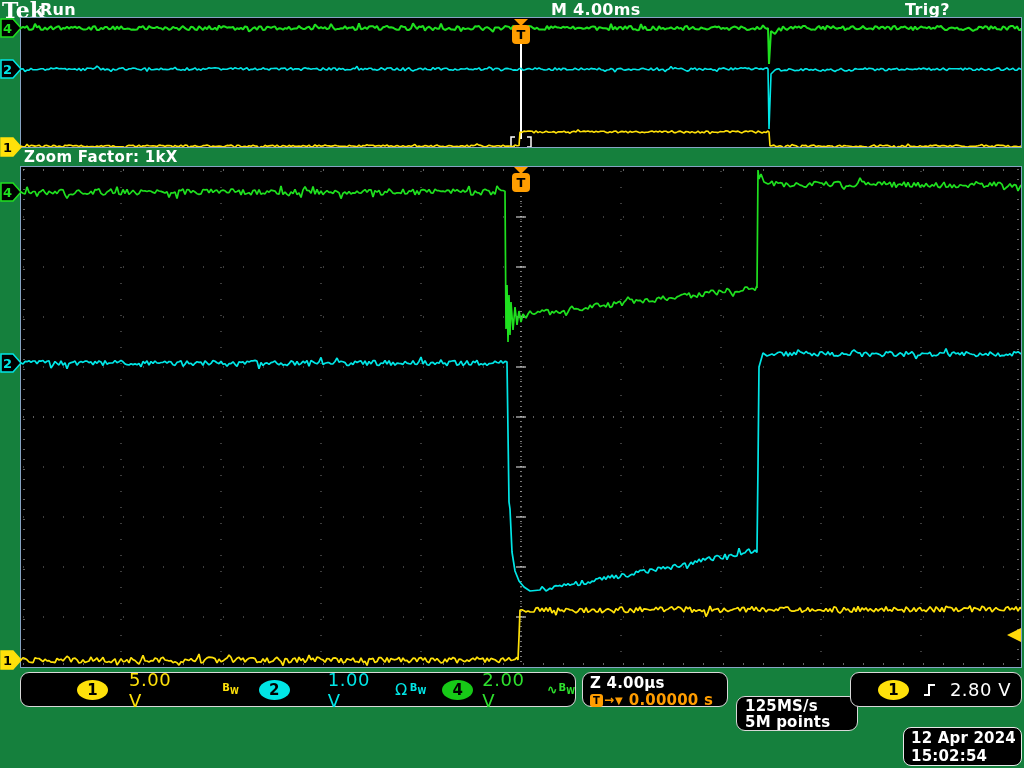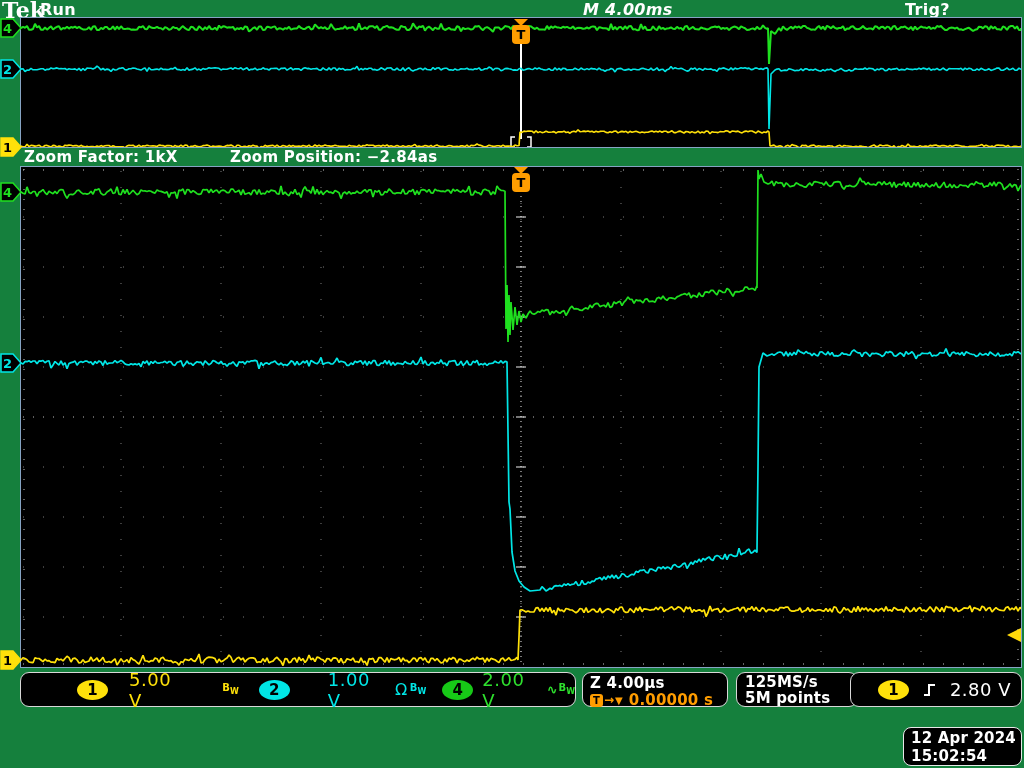--- a/index.html
+++ b/index.html
@@ -3,21 +3,21 @@
 <meta charset="utf-8">
 <style>
   html,body{margin:0;padding:0;background:#000;}
   .scope{position:relative;width:1024px;height:768px;background:#15803d;overflow:hidden;
          font-family:"DejaVu Sans",sans-serif;color:#fff;}
   .abs{position:absolute;}
   .t15{font-size:15px;font-weight:700;letter-spacing:.3px;}
   .t16{font-size:16px;font-weight:700;letter-spacing:.3px;}
   #tek-logo{left:2px;top:-3px;font-family:"DejaVu Serif",serif;font-weight:800;font-size:22px;}
   #run-status{left:40px;top:0px;}
-  #timebase{left:583px;top:0px;font-style:italic;}
+  #timebase{left:551px;top:0px;}
   #trig-status{left:905px;top:0px;}
   .win{position:absolute;left:20px;border:1px solid #86a4c4;background:#000;}
   #overview-window{top:17px;width:1000px;height:129px;}
   #main-window{top:166px;width:1000px;height:500px;}
   .win svg{position:absolute;left:0;top:0;}
   #zoom-factor-label{left:24px;top:148px;}
   #zoom-position-label{left:230px;top:148px;}
   
   .chmark{position:absolute;left:0;width:22px;height:21px;}
   
@@ -28,21 +28,21 @@
               font-weight:700;font-size:13px;display:flex;align-items:center;justify-content:center;margin-top:-1px;}
   #overview-tflag{left:512px;top:19px;}
   #main-tflag{left:512px;top:167px;}
   #trigger-level-arrow{left:1007px;top:628px;width:0;height:0;z-index:5;
      border-top:7px solid transparent;border-bottom:7px solid transparent;border-right:14px solid #ffd90a;}
   
   .rbox{position:absolute;top:672px;height:35px;border:1px solid #d8d8d8;border-radius:9px;
         background:#000;box-sizing:border-box;}
   #box-channels{left:20px;width:556px;display:flex;align-items:center;}
   #box-zoom{left:582px;width:146px;padding:2px 0 0 7px;}
-  #box-acq{left:736px;width:122px;padding:1px 0 0 8px;}
+  #box-acq{left:736px;width:122px;padding:1px 0 0 8px;margin-top:24px;}
   #box-trigger{left:850px;width:172px;display:flex;align-items:center;}
   #datetime-box{position:absolute;left:903px;top:727px;width:119px;height:39px;border:1px solid #e8e8e8;
         border-radius:8px;background:#000;padding:1px 0 0 7px;box-sizing:border-box;}
   .chbadge{width:31px;height:20px;border-radius:50%;display:flex;align-items:center;justify-content:center;
         color:#000;font-weight:700;font-size:15px;flex:none;}
   .bg1{background:#ffe10a;} .bg2{background:#00e6e6;} .bg4{background:#17c917;}
   .c1{color:#ffe10a;} .c2{color:#00e6e6;} .c4{color:#2ee02e;} .corange{color:#ff9d00;}
   .val{font-weight:400;font-size:18px;letter-spacing:.5px;}
   .bw{display:inline-flex;align-items:flex-start;line-height:1;font-weight:700;}
   .bw .b{font-size:10px;} .bw .w{font-size:8px;margin-top:5px;}
@@ -68,21 +68,20 @@
     <svg width="1000" height="129" viewBox="0 0 1000 129">
       <line x1="500" y1="8" x2="500" y2="121" stroke="#ffffff" stroke-width="2"></line>
       <path d="M494,119 h-4 v10 h4 M506,119 h4 v10 h-4" stroke="#ffffff" stroke-width="1.5" fill="none"></path>
       <path class="wave" stroke="#ffe10a" stroke-width="1.6" d="M0,128L2,128.9L4,128.9L6,126.2L8,128.6L10,127.3L12,127.6L14,128.1L16,127.8L18,127.2L20,128.7L22,129.0L24,127.5L26,127.4L28,128.2L30,129.0L32,127.4L34,127.6L36,129.0L38,127.9L40,128.6L42,129.0L44,127.2L46,127.6L48,127.1L50,127.3L52,128.0L54,127.6L56,127.6L58,128.7L60,127.3L62,128.4L64,128.9L66,128.3L68,128.9L70,128.6L72,128.5L74,129.0L76,128.1L78,128.8L80,127.6L82,128.4L84,127.7L86,127.5L88,127.5L90,128.9L92,127.8L94,128.6L96,128.8L98,128.9L100,128.7L102,128.7L104,129.9L106,128.0L108,127.2L110,127.5L112,127.2L114,128.6L116,128.5L118,127.1L120,128.9L122,127.8L124,128.0L126,127.3L128,127.8L130,128.0L132,127.7L134,128.0L136,128.5L138,127.1L140,127.4L142,127.6L144,128.5L146,127.6L148,127.6L150,127.8L152,129.0L154,127.4L156,128.4L158,128.5L160,127.2L162,128.6L164,127.1L166,127.3L168,129.6L170,128.2L172,128.3L174,127.5L176,128.4L178,128.8L180,128.6L182,127.6L184,127.5L186,127.1L188,127.8L190,128.9L192,127.9L194,128.5L196,128.2L198,128.1L200,128.3L202,128.9L204,128.3L206,127.4L208,127.6L210,127.1L212,128.0L214,129.6L216,127.2L218,127.3L220,128.7L222,128.5L224,128.2L226,129.0L228,127.8L230,128.2L232,127.3L234,128.0L236,128.1L238,130.2L240,128.5L242,129.0L244,127.3L246,128.3L248,127.9L250,127.6L252,127.3L254,128.6L256,127.1L258,128.7L260,128.5L262,127.5L264,128.0L266,128.8L268,127.3L270,128.5L272,127.6L274,128.4L276,128.3L278,128.0L280,128.5L282,127.5L284,128.0L286,128.5L288,127.2L290,129.1L292,128.4L294,127.0L296,128.2L298,127.2L300,128.2L302,127.9L304,127.1L306,127.8L308,127.9L310,128.4L312,127.9L314,127.2L316,127.7L318,128.1L320,128.2L322,128.3L324,128.3L326,128.8L328,127.3L330,128.0L332,128.0L334,128.4L336,128.9L338,127.2L340,128.8L342,127.5L344,127.8L346,126.8L348,127.4L350,127.2L352,127.2L354,128.3L356,127.8L358,127.5L360,128.3L362,127.2L364,128.0L366,127.0L368,128.5L370,127.7L372,128.5L374,128.2L376,127.4L378,128.2L380,128.8L382,127.6L384,128.7L386,128.3L388,127.7L390,128.4L392,127.5L394,126.4L396,128.8L398,127.9L400,128.8L402,128.4L404,127.5L406,127.9L408,128.6L410,127.3L412,129.0L414,127.7L416,127.0L418,128.1L420,128.6L422,128.3L424,128.9L426,128.2L428,127.5L430,127.7L432,128.6L434,128.6L436,128.3L438,128.8L440,127.8L442,127.9L444,128.6L446,127.1L448,129.0L450,127.3L452,127.6L454,127.2L456,126.0L458,127.1L460,127.4L462,128.3L464,129.0L466,128.2L468,127.2L470,127.8L472,128.3L474,128.2L476,127.8L478,127.8L480,128.5L482,127.1L484,128.3L486,128.1L488,128.0L490,128.3L492,128.7L494,127.0L496,127.8L498,127.5L498,128L498,128L499,114L499,114L501,114.4L503,113.1L505,113.5L507,113.0L509,113.1L511,113.2L513,114.9L515,112.8L517,114.6L519,113.6L521,114.6L523,114.2L525,113.2L527,114.1L529,114.2L531,114.0L533,113.6L535,115.0L537,113.9L539,113.7L541,113.9L543,113.2L545,114.5L547,114.0L549,115.2L551,113.7L553,113.2L555,114.1L557,111.8L559,113.7L561,113.5L563,113.1L565,113.6L567,112.9L569,113.8L571,113.2L573,114.4L575,113.3L577,114.0L579,113.4L581,113.2L583,113.3L585,114.4L587,114.7L589,113.7L591,114.4L593,113.2L595,113.1L597,114.9L599,113.9L601,113.4L603,113.9L605,113.3L607,114.9L609,113.3L611,114.3L613,113.8L615,113.3L617,114.0L619,114.7L621,114.0L623,114.6L625,114.3L627,114.2L629,113.5L631,113.1L633,114.0L635,113.2L637,114.0L639,113.1L641,114.3L643,113.2L645,113.2L647,114.5L649,113.7L651,112.8L653,114.6L655,114.6L657,113.6L659,113.1L661,114.0L663,115.0L665,113.5L667,113.8L669,114.8L671,113.6L673,114.6L675,114.6L677,113.2L679,114.9L681,114.0L683,114.8L685,113.1L687,113.3L689,115.8L691,113.8L693,114.2L695,114.3L697,114.6L699,113.6L701,113.8L703,113.8L705,112.8L707,113.1L709,114.5L711,113.1L713,113.3L715,113.6L717,113.1L719,114.3L721,114.9L723,113.6L725,113.1L727,113.8L729,113.0L731,113.0L733,114.0L735,115.0L737,113.1L739,114.0L741,114.9L743,114.0L745,114.5L747,113.0L748,114L748,114L749,128L749,128L751,127.6L753,127.1L755,128.6L757,128.3L759,127.7L761,128.6L763,130.1L765,127.9L767,127.3L769,128.6L771,126.5L773,127.4L775,127.8L777,128.9L779,129.9L781,127.3L783,127.6L785,127.4L787,129.0L789,127.9L791,127.4L793,127.0L795,128.7L797,127.9L799,128.0L801,128.5L803,128.3L805,128.8L807,127.7L809,127.9L811,128.0L813,129.4L815,128.8L817,127.7L819,127.3L821,128.8L823,127.5L825,127.8L827,128.0L829,128.2L831,128.6L833,128.9L835,128.4L837,128.9L839,128.0L841,128.4L843,128.7L845,128.7L847,129.8L849,128.7L851,127.7L853,127.0L855,128.5L857,128.4L859,127.0L861,127.6L863,127.7L865,127.3L867,127.4L869,128.3L871,129.3L873,127.7L875,130.0L877,128.6L879,128.9L881,127.5L883,128.3L885,128.5L887,126.0L889,128.1L891,128.6L893,128.3L895,128.8L897,128.9L899,127.6L901,128.6L903,128.4L905,128.1L907,128.7L909,127.4L911,127.9L913,127.4L915,127.0L917,127.9L919,128.2L921,127.5L923,127.6L925,128.0L927,128.7L929,127.4L931,128.5L933,127.7L935,127.1L937,127.4L939,127.7L941,128.3L943,128.3L945,128.9L947,129.1L949,128.3L951,128.3L953,128.2L955,128.1L957,127.8L959,127.3L961,126.5L963,128.3L965,127.2L967,128.1L969,128.8L971,128.1L973,128.9L975,127.3L977,127.0L979,127.4L981,127.2L983,127.6L985,128.7L987,127.3L989,129.0L991,129.0L993,128.2L995,128.4L997,128.9L999,128.7L1000,128"></path>
       <path class="wave" stroke="#00e6e6" stroke-width="1.6" d="M0,51L2,50.7L4,53.5L6,52.1L8,52.2L10,50.4L12,51.8L14,51.7L16,51.7L18,51.2L20,50.8L22,50.7L24,52.2L26,51.2L28,51.4L30,50.0L32,50.8L34,50.4L36,49.9L38,50.8L40,50.5L42,50.8L44,50.5L46,51.8L48,50.8L50,51.2L52,51.3L54,50.9L56,52.1L58,50.4L60,52.6L62,50.5L64,52.3L66,50.1L68,50.3L70,50.3L72,50.9L74,50.1L76,48.1L78,49.7L80,51.9L82,50.5L84,52.0L86,51.1L88,51.6L90,53.5L92,50.9L94,52.0L96,51.7L98,50.4L100,50.1L102,49.7L104,51.7L106,51.9L108,50.7L110,50.7L112,50.1L114,50.3L116,51.0L118,51.5L120,52.1L122,50.8L124,49.9L126,53.3L128,49.7L130,51.8L132,51.7L134,51.4L136,51.1L138,51.8L140,50.1L142,51.5L144,51.4L146,51.6L148,51.5L150,50.6L152,50.9L154,49.4L156,51.4L158,51.6L160,52.2L162,51.6L164,52.2L166,49.7L168,52.3L170,51.6L172,51.1L174,49.8L176,52.0L178,51.1L180,52.2L182,50.5L184,51.2L186,50.7L188,49.8L190,50.2L192,50.0L194,49.8L196,50.0L198,50.3L200,51.9L202,51.1L204,51.3L206,51.2L208,50.5L210,50.0L212,51.2L214,49.7L216,50.5L218,50.8L220,49.8L222,51.8L224,50.8L226,49.8L228,52.2L230,51.3L232,51.4L234,50.2L236,52.0L238,51.2L240,51.3L242,49.8L244,51.0L246,51.0L248,52.0L250,50.5L252,50.5L254,50.2L256,50.4L258,52.0L260,50.3L262,50.4L264,50.0L266,52.2L268,50.9L270,49.7L272,51.9L274,50.7L276,50.9L278,50.9L280,52.4L282,50.6L284,49.7L286,50.6L288,50.4L290,51.2L292,50.8L294,50.7L296,50.4L298,52.0L300,52.1L302,49.9L304,51.5L306,52.1L308,49.9L310,52.0L312,50.0L314,50.0L316,52.4L318,50.2L320,51.2L322,50.6L324,52.2L326,51.6L328,51.7L330,51.7L332,50.3L334,50.7L336,48.3L338,52.2L340,50.5L342,51.8L344,50.4L346,51.2L348,50.2L350,50.2L352,51.8L354,51.4L356,52.3L358,51.6L360,49.8L362,50.8L364,52.0L366,50.1L368,50.0L370,49.9L372,51.8L374,51.9L376,50.2L378,52.0L380,52.2L382,49.8L384,52.8L386,50.8L388,49.8L390,52.0L392,52.9L394,52.1L396,51.4L398,50.5L400,50.4L402,51.8L404,50.1L406,51.5L408,51.7L410,51.9L412,49.5L414,51.4L416,50.0L418,49.9L420,52.0L422,50.8L424,50.3L426,50.3L428,51.9L430,51.8L432,52.3L434,50.9L436,52.0L438,51.7L440,50.7L442,51.0L444,51.0L446,50.3L448,51.5L450,51.4L452,51.8L454,50.8L456,51.1L458,49.9L460,52.1L462,51.7L464,50.7L466,50.8L468,49.1L470,49.9L472,52.1L474,50.5L476,50.2L478,50.7L480,52.7L482,51.9L484,50.6L486,50.4L488,50.8L490,51.1L492,52.1L494,51.9L496,52.3L498,50.8L500,50.3L502,52.2L504,51.8L506,50.9L508,50.6L510,51.3L512,51.5L514,49.9L516,51.0L518,50.1L520,51.0L522,51.6L524,52.0L526,51.7L528,50.6L530,52.1L532,52.2L534,49.8L536,52.0L538,50.3L540,52.1L542,50.2L544,50.5L546,52.0L548,51.7L550,51.8L552,51.7L554,50.2L556,51.2L558,51.9L560,50.0L562,51.2L564,51.6L566,50.6L568,51.6L570,50.4L572,50.9L574,50.9L576,51.9L578,50.1L580,51.7L582,52.0L584,53.2L586,52.0L588,51.8L590,50.5L592,51.3L594,53.9L596,51.0L598,50.6L600,50.4L602,51.7L604,52.1L606,51.6L608,51.1L610,52.3L612,51.2L614,51.3L616,51.8L618,51.8L620,50.6L622,50.3L624,50.9L626,51.5L628,52.0L630,50.1L632,52.3L634,51.5L636,49.8L638,52.5L640,51.5L642,51.3L644,53.6L646,51.7L648,51.0L650,48.5L652,50.9L654,49.8L656,50.5L658,50.7L660,50.2L662,51.1L664,52.1L666,53.1L668,52.6L670,50.2L672,51.2L674,49.9L676,52.2L678,50.5L680,51.3L682,52.2L684,50.4L686,51.2L688,51.2L690,50.9L692,52.1L694,51.8L696,53.3L698,50.4L700,50.8L702,49.9L704,50.4L706,51.2L708,52.0L710,49.9L712,51.9L714,50.1L716,51.0L718,50.5L720,49.8L722,50.3L724,49.7L726,50.6L728,50.1L730,51.6L732,51.4L734,50.1L736,50.1L738,51.1L740,50.6L742,51.5L744,50.2L746,49.9L747,51L747,51L748,111L750,56L754,52L754,52L756,51.1L758,50.8L760,53.0L762,52.5L764,52.1L766,52.5L768,50.7L770,51.3L772,51.9L774,52.8L776,52.3L778,52.5L780,50.9L782,52.7L784,50.8L786,50.9L788,52.1L790,51.6L792,52.3L794,51.1L796,52.0L798,52.8L800,53.1L802,51.7L804,52.9L806,51.4L808,51.7L810,51.1L812,52.6L814,53.5L816,52.2L818,51.7L820,50.4L822,52.0L824,53.0L826,52.9L828,51.7L830,53.0L832,52.4L834,50.6L836,51.0L838,51.2L840,51.1L842,51.2L844,50.0L846,51.4L848,50.2L850,50.5L852,50.9L854,52.6L856,51.1L858,51.8L860,50.5L862,50.7L864,52.8L866,52.4L868,50.6L870,51.7L872,51.1L874,50.9L876,50.3L878,52.3L880,51.4L882,51.6L884,52.0L886,50.4L888,51.2L890,51.4L892,51.6L894,51.0L896,51.4L898,50.2L900,51.2L902,50.1L904,50.6L906,51.5L908,50.1L910,52.2L912,51.3L914,51.6L916,50.4L918,51.9L920,51.7L922,50.0L924,51.5L926,52.4L928,50.5L930,50.8L932,50.8L934,50.7L936,50.8L938,50.9L940,50.3L942,52.1L944,50.1L946,51.4L948,50.2L950,50.7L952,52.3L954,52.3L956,50.8L958,52.1L960,50.3L962,51.3L964,52.2L966,51.8L968,50.8L970,52.4L972,51.8L974,51.1L976,50.0L978,50.1L980,52.3L982,52.2L984,51.3L986,49.9L988,51.6L990,51.2L992,50.3L994,52.3L996,52.1L998,50.2L1000,51.3L1000,51"></path>
       <path class="wave" stroke="#1fe01f" stroke-width="2" d="M0,10L2,8.9L4,9.7L6,8.1L8,11.8L10,11.8L12,11.0L14,5.8L16,9.5L18,8.1L20,11.8L22,11.8L24,9.5L26,11.7L28,9.9L30,8.3L32,11.6L34,9.9L36,8.8L38,8.3L40,11.7L42,10.0L44,10.5L46,8.8L48,10.6L50,9.0L52,9.7L54,8.6L56,10.1L58,8.8L60,10.4L62,11.4L64,11.6L66,11.1L68,9.1L70,12.0L72,8.4L74,8.3L76,11.9L78,12.1L80,9.9L82,11.1L84,9.0L86,9.1L88,11.3L90,10.8L92,8.3L94,11.7L96,8.4L98,11.3L100,8.2L102,10.7L104,11.1L106,10.6L108,10.7L110,11.7L112,11.4L114,11.7L116,11.6L118,8.8L120,9.4L122,8.0L124,11.0L126,11.3L128,8.1L130,9.5L132,10.0L134,9.9L136,8.8L138,10.1L140,10.3L142,11.7L144,9.2L146,9.9L148,11.8L150,11.1L152,8.8L154,10.0L156,10.1L158,12.0L160,9.8L162,8.1L164,10.2L166,11.5L168,12.1L170,8.7L172,9.2L174,11.5L176,11.9L178,8.3L180,10.1L182,12.0L184,9.1L186,11.2L188,7.9L190,10.9L192,11.3L194,9.7L196,12.0L198,7.5L200,10.0L202,8.3L204,8.6L206,9.7L208,9.3L210,9.6L212,8.9L214,12.0L216,10.3L218,11.0L220,9.9L222,11.5L224,8.4L226,9.0L228,13.5L230,12.1L232,10.1L234,9.3L236,11.8L238,8.4L240,8.4L242,11.9L244,11.7L246,8.7L248,9.1L250,9.8L252,8.9L254,8.4L256,11.7L258,10.3L260,10.5L262,11.7L264,10.1L266,10.7L268,8.8L270,11.7L272,10.8L274,10.4L276,10.4L278,8.0L280,9.9L282,10.9L284,11.0L286,9.4L288,8.7L290,11.5L292,10.7L294,6.3L296,8.6L298,10.4L300,9.2L302,10.5L304,9.2L306,11.2L308,10.3L310,5.9L312,9.3L314,11.7L316,11.1L318,11.0L320,10.3L322,10.6L324,8.2L326,10.9L328,9.7L330,9.7L332,9.0L334,12.1L336,11.3L338,5.3L340,11.2L342,10.8L344,9.2L346,11.0L348,8.6L350,8.3L352,8.2L354,9.9L356,8.0L358,11.7L360,11.7L362,9.3L364,8.7L366,7.8L368,9.5L370,9.2L372,9.7L374,11.0L376,11.7L378,11.7L380,7.9L382,8.7L384,8.9L386,12.0L388,11.9L390,10.4L392,5.4L394,8.4L396,11.0L398,8.6L400,9.0L402,7.9L404,12.7L406,9.8L408,8.6L410,10.2L412,12.2L414,9.5L416,10.7L418,10.8L420,5.5L422,10.7L424,12.0L426,11.0L428,9.8L430,11.6L432,11.5L434,12.0L436,8.3L438,9.0L440,13.2L442,9.8L444,11.1L446,10.6L448,10.6L450,11.6L452,11.0L454,8.3L456,8.4L458,8.0L460,10.5L462,12.2L464,9.9L466,9.1L468,10.2L470,11.7L472,13.8L474,9.4L476,9.6L478,9.6L480,11.8L482,10.3L484,8.1L486,8.4L488,8.9L490,11.1L492,8.1L494,8.4L496,10.4L498,11.3L500,11.2L502,13.0L504,10.0L506,9.1L508,8.0L510,8.4L512,10.0L514,11.0L516,9.6L518,11.5L520,11.5L522,11.4L524,11.9L526,7.9L528,11.1L530,8.4L532,10.0L534,8.3L536,9.4L538,9.6L540,10.1L542,8.7L544,9.5L546,8.9L548,9.9L550,10.2L552,8.4L554,11.1L556,10.1L558,9.7L560,10.0L562,10.8L564,10.5L566,9.5L568,10.6L570,8.9L572,8.4L574,8.8L576,12.2L578,9.3L580,9.6L582,10.3L584,10.3L586,10.6L588,12.2L590,5.9L592,11.7L594,8.9L596,11.6L598,9.2L600,9.0L602,11.6L604,8.2L606,10.9L608,8.2L610,8.0L612,11.6L614,11.1L616,12.2L618,11.9L620,6.1L622,11.1L624,8.4L626,11.9L628,12.0L630,11.7L632,8.3L634,11.0L636,12.2L638,8.1L640,10.9L642,9.9L644,11.4L646,10.4L648,10.2L650,9.4L652,10.8L654,11.0L656,8.8L658,10.6L660,9.9L662,12.2L664,8.4L666,8.1L668,11.5L670,10.2L672,8.8L674,11.0L676,11.2L678,11.5L680,9.5L682,10.3L684,10.7L686,11.5L688,10.9L690,9.5L692,9.1L694,8.5L696,9.3L698,8.5L700,11.0L702,9.9L704,10.7L706,9.8L708,12.1L710,10.2L712,9.0L714,8.6L716,9.5L718,11.1L720,8.3L722,9.4L724,10.2L726,12.0L728,11.8L730,10.9L732,10.4L734,11.6L736,8.8L738,10.9L740,10.5L742,7.3L744,9.8L746,10.9L747,10L747,10L748,46L750,13L754,16L758,10L758,10L760,12.8L762,8.4L764,10.7L766,11.9L768,10.3L770,8.7L772,10.8L774,8.3L776,9.6L778,8.4L780,10.2L782,7.9L784,7.9L786,9.9L788,10.5L790,11.7L792,11.4L794,11.9L796,9.6L798,7.9L800,11.0L802,8.6L804,11.8L806,7.8L808,8.9L810,10.4L812,8.1L814,9.9L816,10.7L818,10.0L820,10.0L822,8.1L824,12.2L826,10.6L828,10.8L830,8.8L832,8.2L834,10.5L836,11.3L838,11.1L840,10.0L842,8.0L844,10.3L846,11.1L848,10.5L850,10.4L852,11.5L854,8.3L856,8.8L858,10.9L860,9.1L862,8.7L864,10.8L866,8.6L868,9.1L870,11.8L872,8.5L874,7.9L876,11.4L878,10.7L880,9.1L882,9.2L884,8.4L886,10.2L888,11.2L890,8.8L892,12.2L894,8.6L896,11.4L898,10.0L900,8.5L902,9.4L904,9.4L906,10.3L908,8.7L910,11.0L912,9.8L914,10.6L916,8.0L918,8.9L920,8.0L922,10.3L924,11.9L926,12.0L928,10.3L930,9.6L932,9.7L934,10.7L936,9.5L938,11.4L940,11.3L942,12.1L944,11.2L946,10.3L948,9.7L950,11.4L952,13.0L954,11.8L956,11.3L958,8.7L960,8.9L962,10.4L964,8.2L966,8.7L968,11.8L970,8.1L972,10.5L974,8.9L976,11.3L978,11.2L980,11.9L982,8.4L984,9.4L986,12.0L988,8.9L990,8.0L992,8.0L994,10.7L996,8.3L998,12.1L1000,12.0L1000,10"></path>
     </svg>
   </div>
 
   <div class="abs t15" id="zoom-factor-label">Zoom Factor: 1kX</div>
-  <div class="abs t15" id="zoom-position-label">Zoom Position: −2.84as</div>
 
   <div class="win" id="main-window">
     <svg width="1000" height="500" viewBox="0 0 1000 500">
       <g id="grid">
           <line x1="100" y1="4" x2="100" y2="496" stroke="#7a7a7a" stroke-width="1" stroke-dasharray="1 15"></line>
           <line x1="200" y1="4" x2="200" y2="496" stroke="#7a7a7a" stroke-width="1" stroke-dasharray="1 15"></line>
           <line x1="300" y1="4" x2="300" y2="496" stroke="#7a7a7a" stroke-width="1" stroke-dasharray="1 15"></line>
           <line x1="400" y1="4" x2="400" y2="496" stroke="#7a7a7a" stroke-width="1" stroke-dasharray="1 15"></line>
           <line x1="500" y1="4" x2="500" y2="496" stroke="#7a7a7a" stroke-width="1" stroke-dasharray="1 15"></line>
           <line x1="600" y1="4" x2="600" y2="496" stroke="#7a7a7a" stroke-width="1" stroke-dasharray="1 15"></line>

